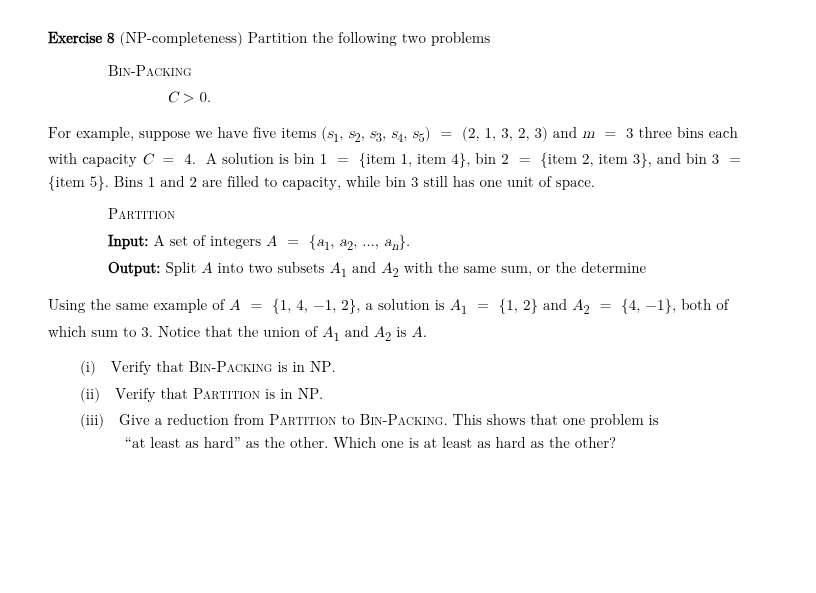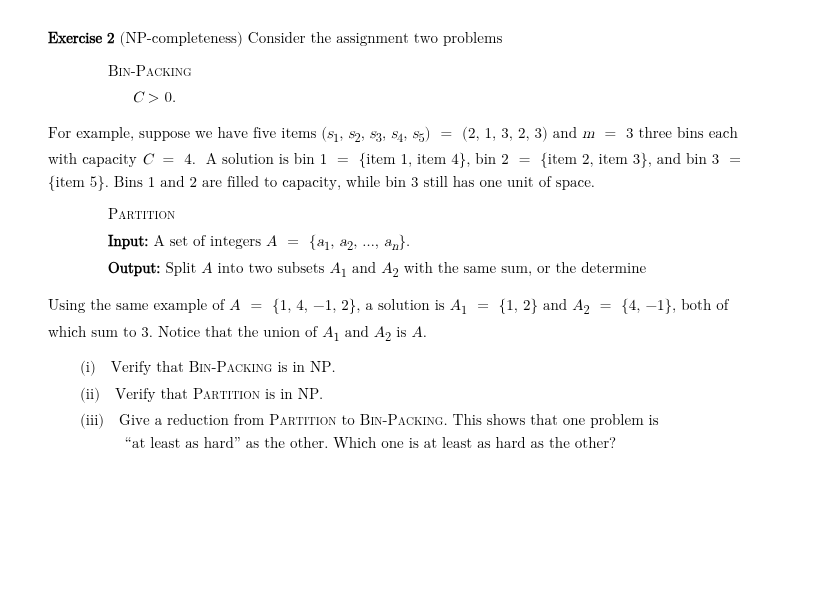--- a/index.html
+++ b/index.html
@@ -42,21 +42,21 @@
     .problem-line {
       font-size: 15px;
       margin-bottom: 2px;
     }
 
     .problem-line .label {
       font-weight: bold;
     }
 
     .indent {
-      margin-left: 24px;
+      margin-left: 59px;
     }
 
     .text-block {
       font-size: 15px;
       line-height: 1.55;
       margin-bottom: 10px;
       margin-top: 12px;
     }
 
     .list-item {
@@ -70,22 +70,22 @@
     }
 
     em {
       font-style: italic;
     }
   </style>
 </head>
 <body>
 
 <div class="exercise-header">
-  <span class="ex-num">Exercise 2</span>
-  <span> (NP-completeness) Consider the assignment two problems</span>
+  <span class="ex-num">Exercise 8</span>
+  <span> (NP-completeness) Partition the following two problems</span>
 </div>
 
 <div class="problem-block">
   <div class="problem-title">Bin-Packing</div>
   <div class="problem-line indent">
     <em>C</em> &gt; 0.
   </div>
 </div>
 
 <div class="text-block">

